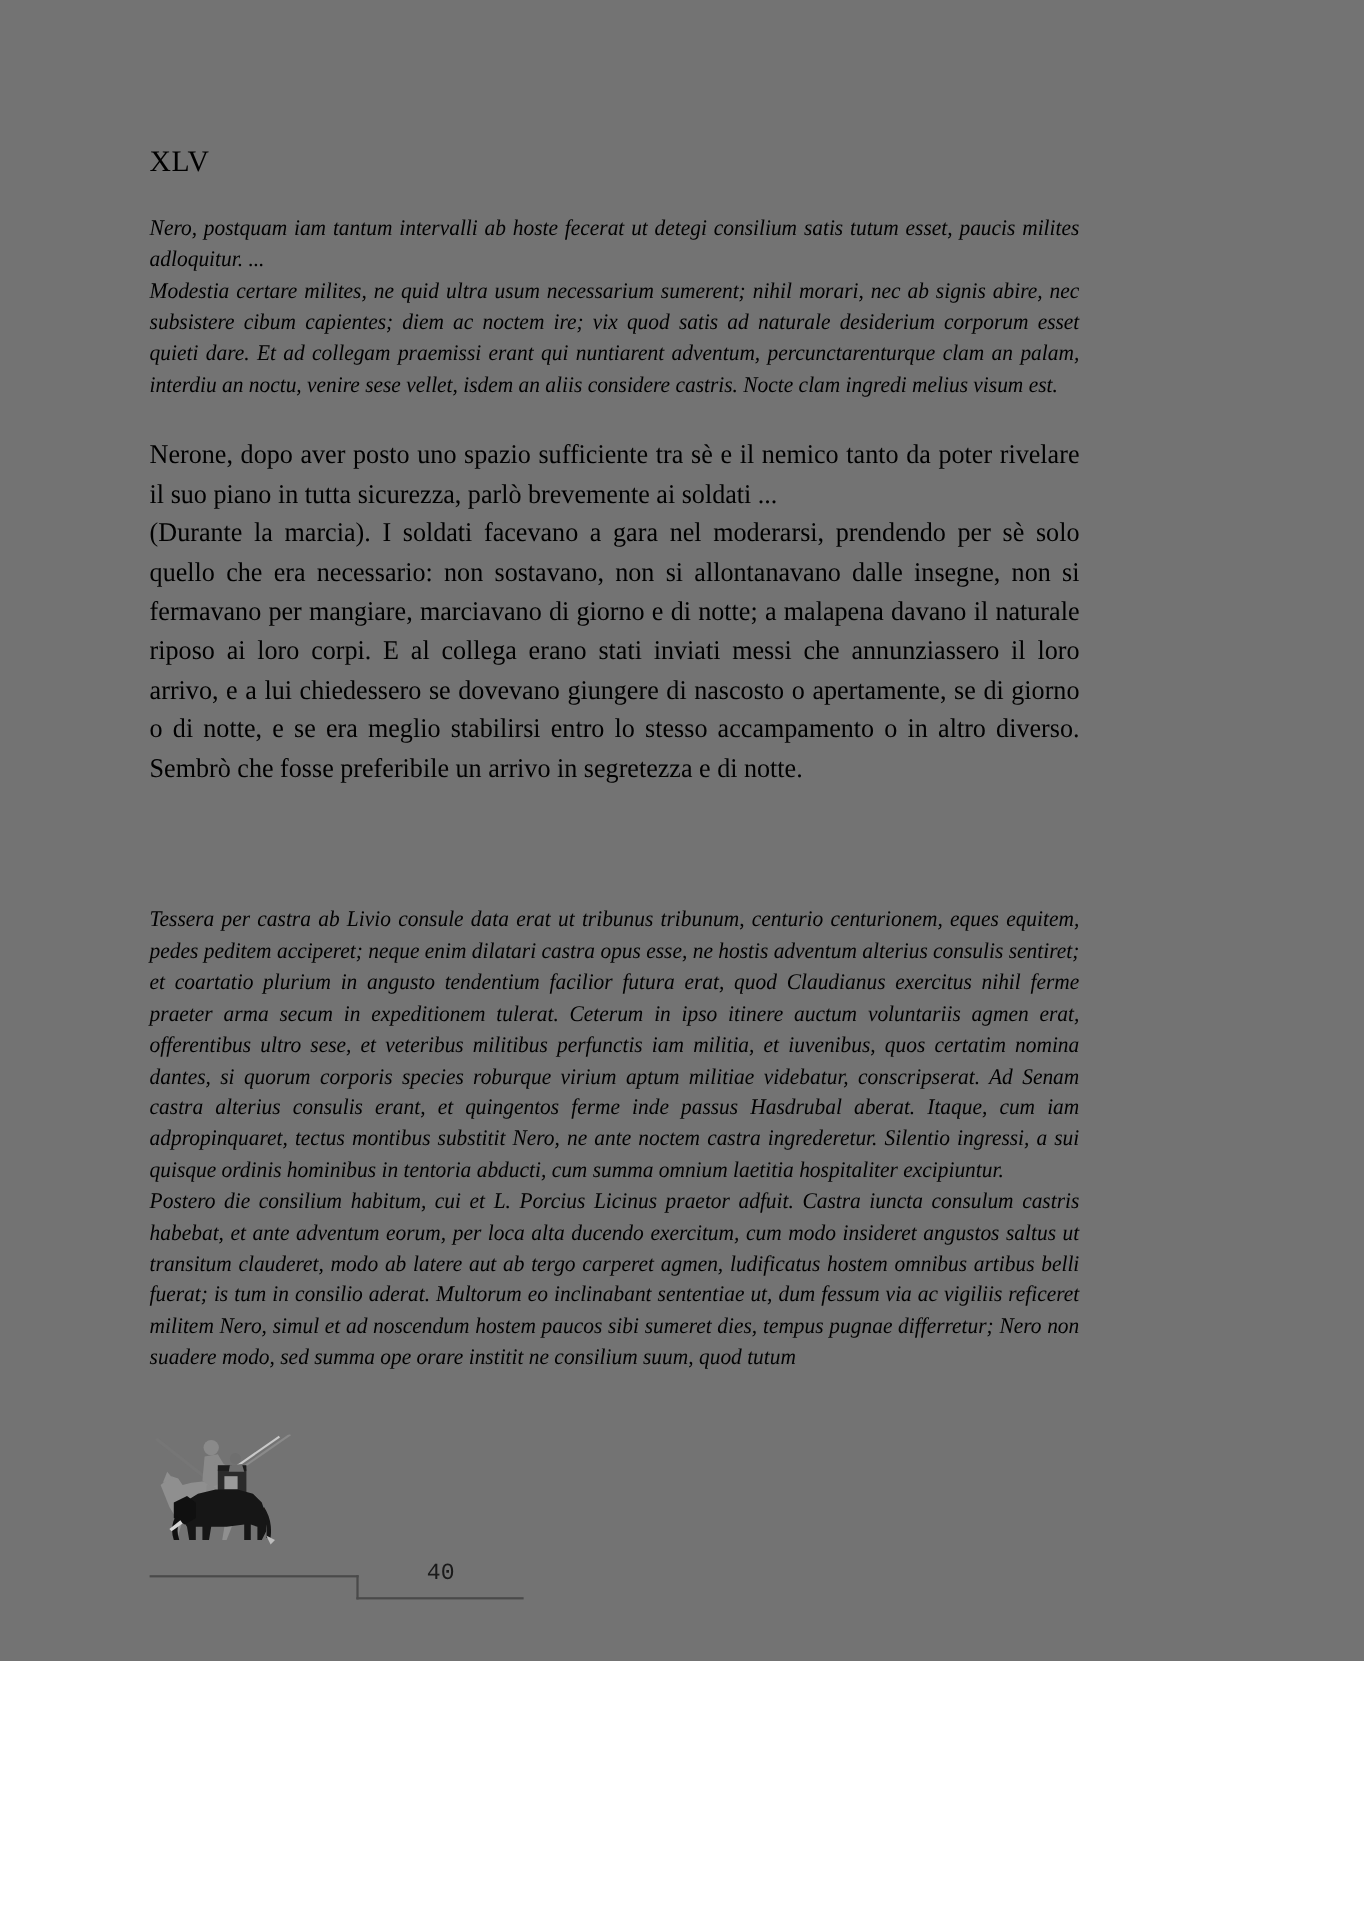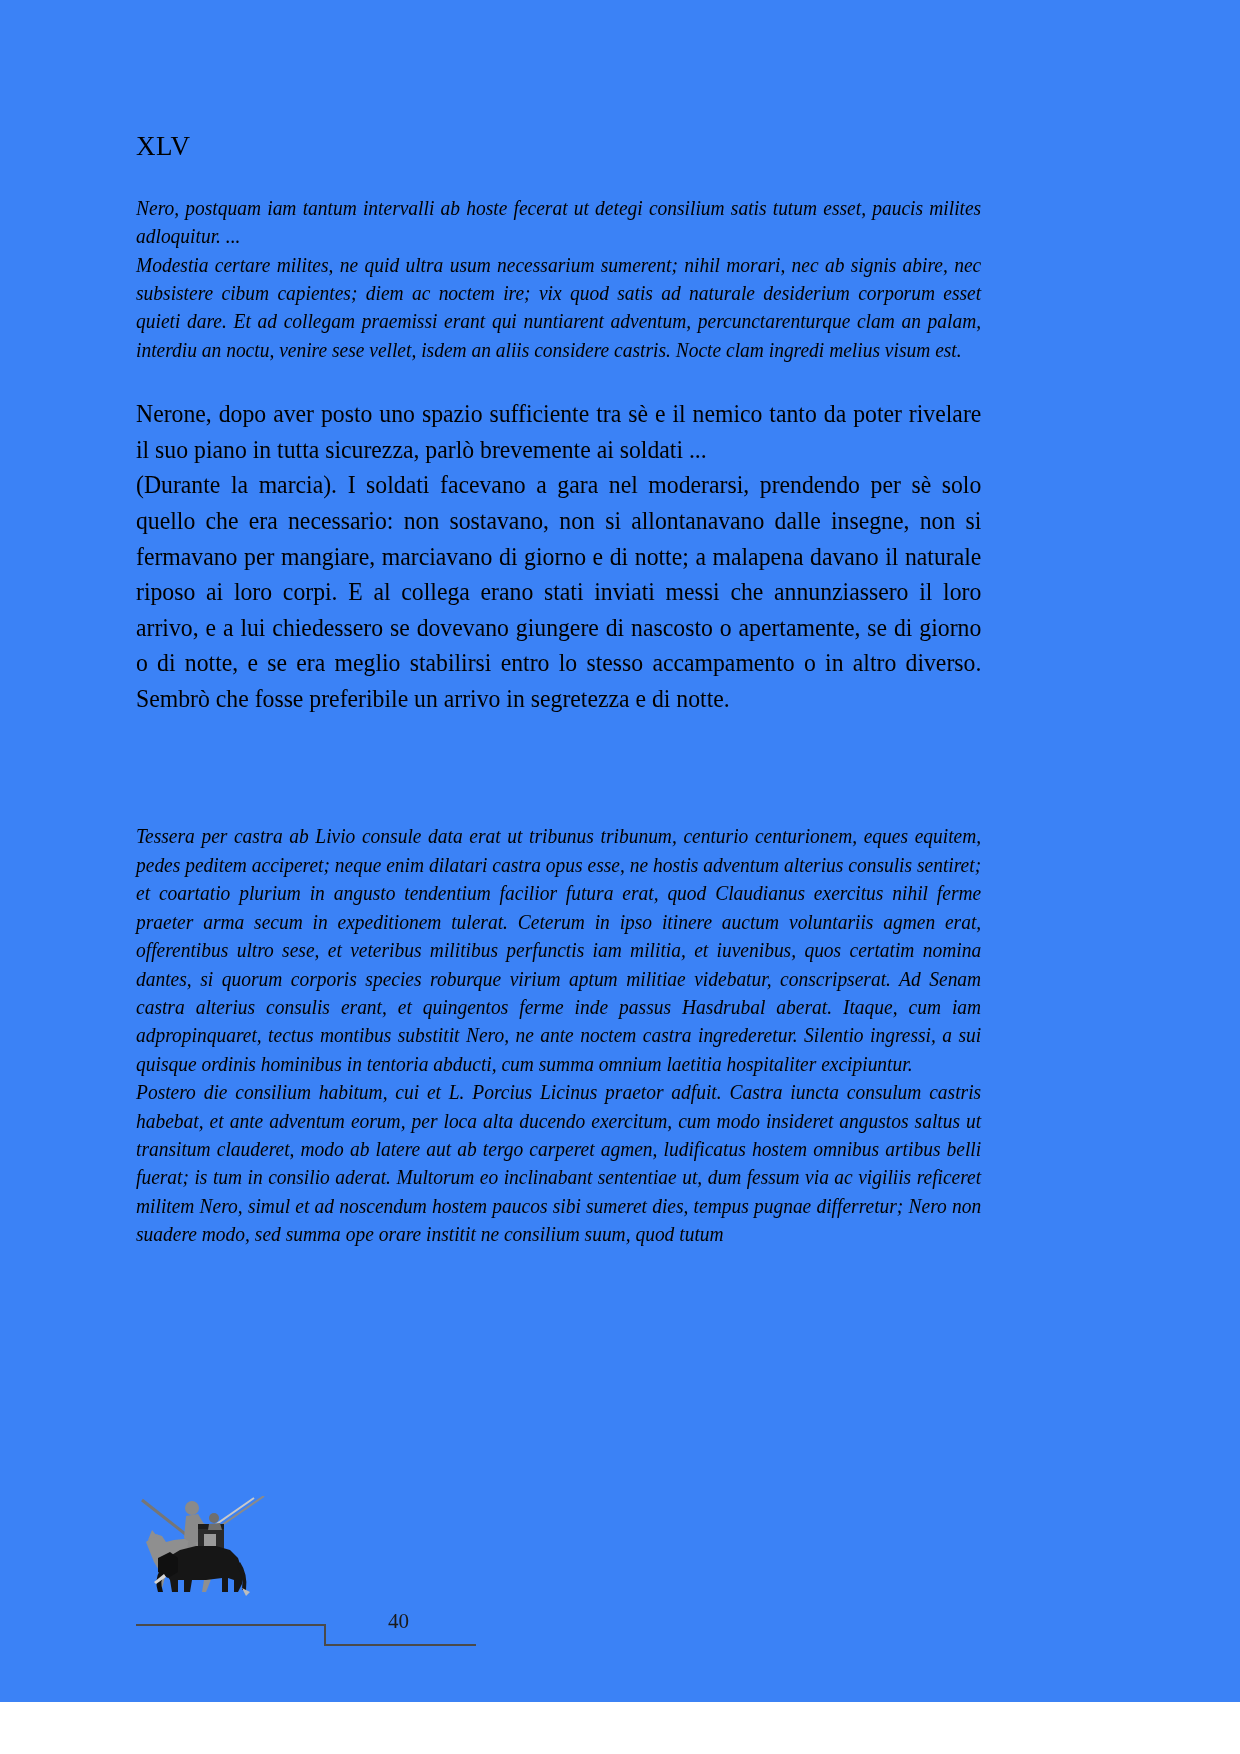--- a/index.html
+++ b/index.html
@@ -12,22 +12,22 @@
     height: 1754px;
     position: relative;
     font-family: "Liberation Serif", "DejaVu Serif", serif;
     color: #000000;
     overflow: hidden;
   }
   .page {
     position: absolute;
     left: 0; top: 0;
     width: 1240px;
-    height: 1702px;
-    background: #3b82f6;
+    height: 1510px;
+    background: #737373;
   }
   .content {
     position: absolute;
     left: 136px;
     top: 132px;
     width: 845px;
   }
 
   
   .chapter-num {
@@ -107,21 +107,21 @@
     left: 188px;
     bottom: 0px;
     width: 152px;
     height: 2px;
     background: #4a4a4a;
   }
   .page-number {
     position: absolute;
     left: 252px;
     bottom: 12px;
-    font-family: Liberation Serif, serif;
+    font-family: Liberation Mono, monospace;
     font-size: 21px;
     color: #1a1a1a;
   }
 </style>
 </head>
 <body>
 
 <div class="page">
 
   <div class="content">

